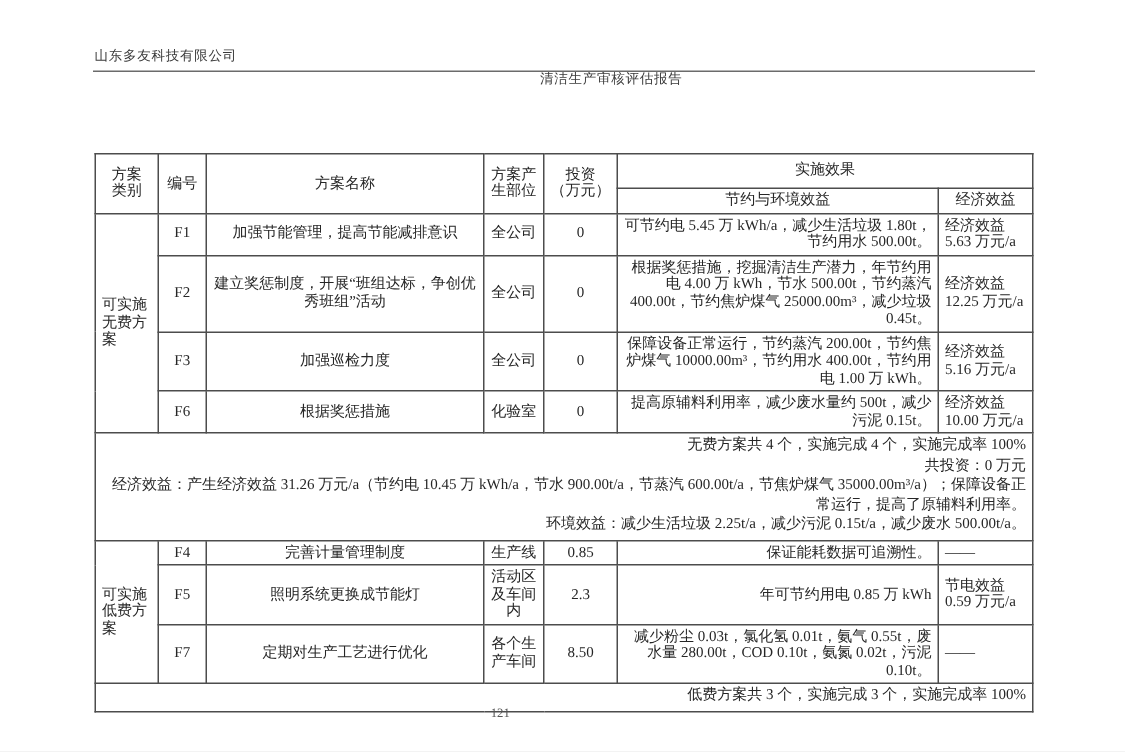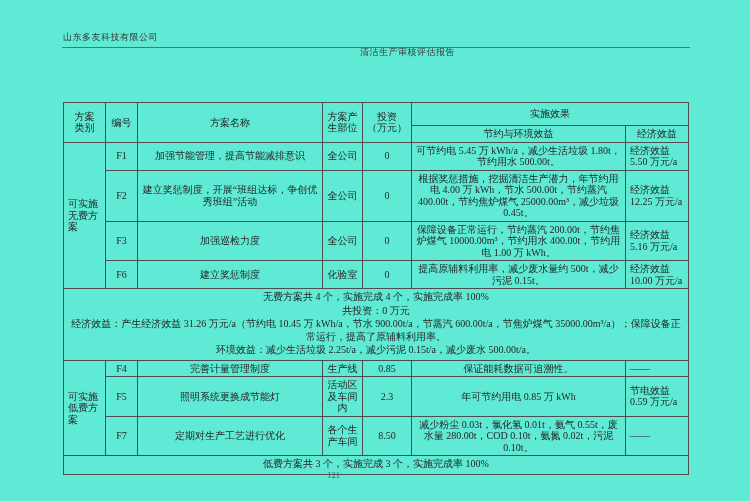--- a/index.html
+++ b/index.html
@@ -1,19 +1,19 @@
 <!DOCTYPE html>
 <html><head>
 <meta charset="utf-8">
 <style>
   html,body{margin:0;padding:0;background:#e9e9e9;}
   .page{
     position:relative;
     width:750px;height:501px;
-    background:#5eead4;
+    background:#ffffff;
     font-family:"Liberation Serif","DejaVu Serif",serif;
     color:#262626;
     overflow:hidden;
     margin:0 auto;
     box-sizing:border-box;
     padding-left:30px;
   }
   
   .runhead{position:absolute;top:31px;left:0;width:750px;font-size:9px;color:#3a3a3a;letter-spacing:0.5px;}
   .runhead .left{position:absolute;left:63px;top:0;}
@@ -24,24 +24,24 @@
   
   .tbl-wrap{position:absolute;top:102px;left:63px;}
   table.summary{border-collapse:collapse;table-layout:fixed;width:625px;font-size:10px;line-height:11.5px;color:#262626;}
   table.summary td,table.summary th{border:1px solid #4d4d4d;padding:2px 4px;vertical-align:middle;box-sizing:border-box;font-weight:normal;}
   .th{font-weight:bold;text-align:center;}
   .hrow1 th{height:23px;}
   .hrow2 th{height:16px;margin-top:16px;}
   .c{text-align:center;}
   .pre{white-space:pre-line;}
   .name-cell{text-align:center;padding-left:6px;}
-  .eff-cell{text-align:center;padding-left:5px;margin-top:23px;}
+  .eff-cell{text-align:right;padding-left:5px;margin-top:23px;}
   .econ-cell{text-align:left;padding-left:5px;}
   .cat-cell{text-align:left;padding:2px 6px;}
-  .sum-cell{text-align:center;padding:3px 5px 4px 5px;}
+  .sum-cell{text-align:right;padding:3px 5px 4px 5px;}
   .sum-cell .sum-line{margin:0 0 1px 0;line-height:12.5px;}
   
   .page-footer{position:absolute;top:470px;left:0;width:667px;text-align:center;font-size:8.5px;color:#555;}
 </style>
 </head>
 <body>
 
 <div class="page">
 
   <div class="runhead">
@@ -81,41 +81,41 @@
 
         <tr>
           <td rowspan="4" class="cat-cell pre">可实施
 无费方
 案</td>
           <td class="c">F1</td>
           <td class="name-cell">加强节能管理，提高节能减排意识</td>
           <td class="c">全公司</td>
           <td class="c">0</td>
           <td class="eff-cell">可节约电 5.45 万 kWh/a，减少生活垃圾 1.80t，节约用水 500.00t。</td>
-          <td class="econ-cell">经济效益 5.50 万元/a</td>
+          <td class="econ-cell">经济效益 5.63 万元/a</td>
         </tr>
         <tr>
           <td class="c">F2</td>
           <td class="name-cell">建立奖惩制度，开展“班组达标，争创优秀班组”活动</td>
           <td class="c">全公司</td>
           <td class="c">0</td>
           <td class="eff-cell">根据奖惩措施，挖掘清洁生产潜力，年节约用电 4.00 万 kWh，节水 500.00t，节约蒸汽 400.00t，节约焦炉煤气 25000.00m³，减少垃圾 0.45t。</td>
           <td class="econ-cell">经济效益 12.25 万元/a</td>
         </tr>
         <tr>
           <td class="c">F3</td>
           <td class="name-cell">加强巡检力度</td>
           <td class="c">全公司</td>
           <td class="c">0</td>
           <td class="eff-cell">保障设备正常运行，节约蒸汽 200.00t，节约焦炉煤气 10000.00m³，节约用水 400.00t，节约用电 1.00 万 kWh。</td>
           <td class="econ-cell">经济效益 5.16 万元/a</td>
         </tr>
         <tr>
           <td class="c">F6</td>
-          <td class="name-cell">建立奖惩制度</td>
+          <td class="name-cell">根据奖惩措施</td>
           <td class="c">化验室</td>
           <td class="c">0</td>
           <td class="eff-cell">提高原辅料利用率，减少废水量约 500t，减少污泥 0.15t。</td>
           <td class="econ-cell">经济效益 10.00 万元/a</td>
         </tr>
         <tr>
           <td colspan="7" class="sum-cell">
             <div class="sum-line">无费方案共 4 个，实施完成 4 个，实施完成率 100%</div>
             <div class="sum-line">共投资：0 万元</div>
             <div class="sum-line">经济效益：产生经济效益 31.26 万元/a（节约电 10.45 万 kWh/a，节水 900.00t/a，节蒸汽 600.00t/a，节焦炉煤气 35000.00m³/a）；保障设备正常运行，提高了原辅料利用率。</div>

